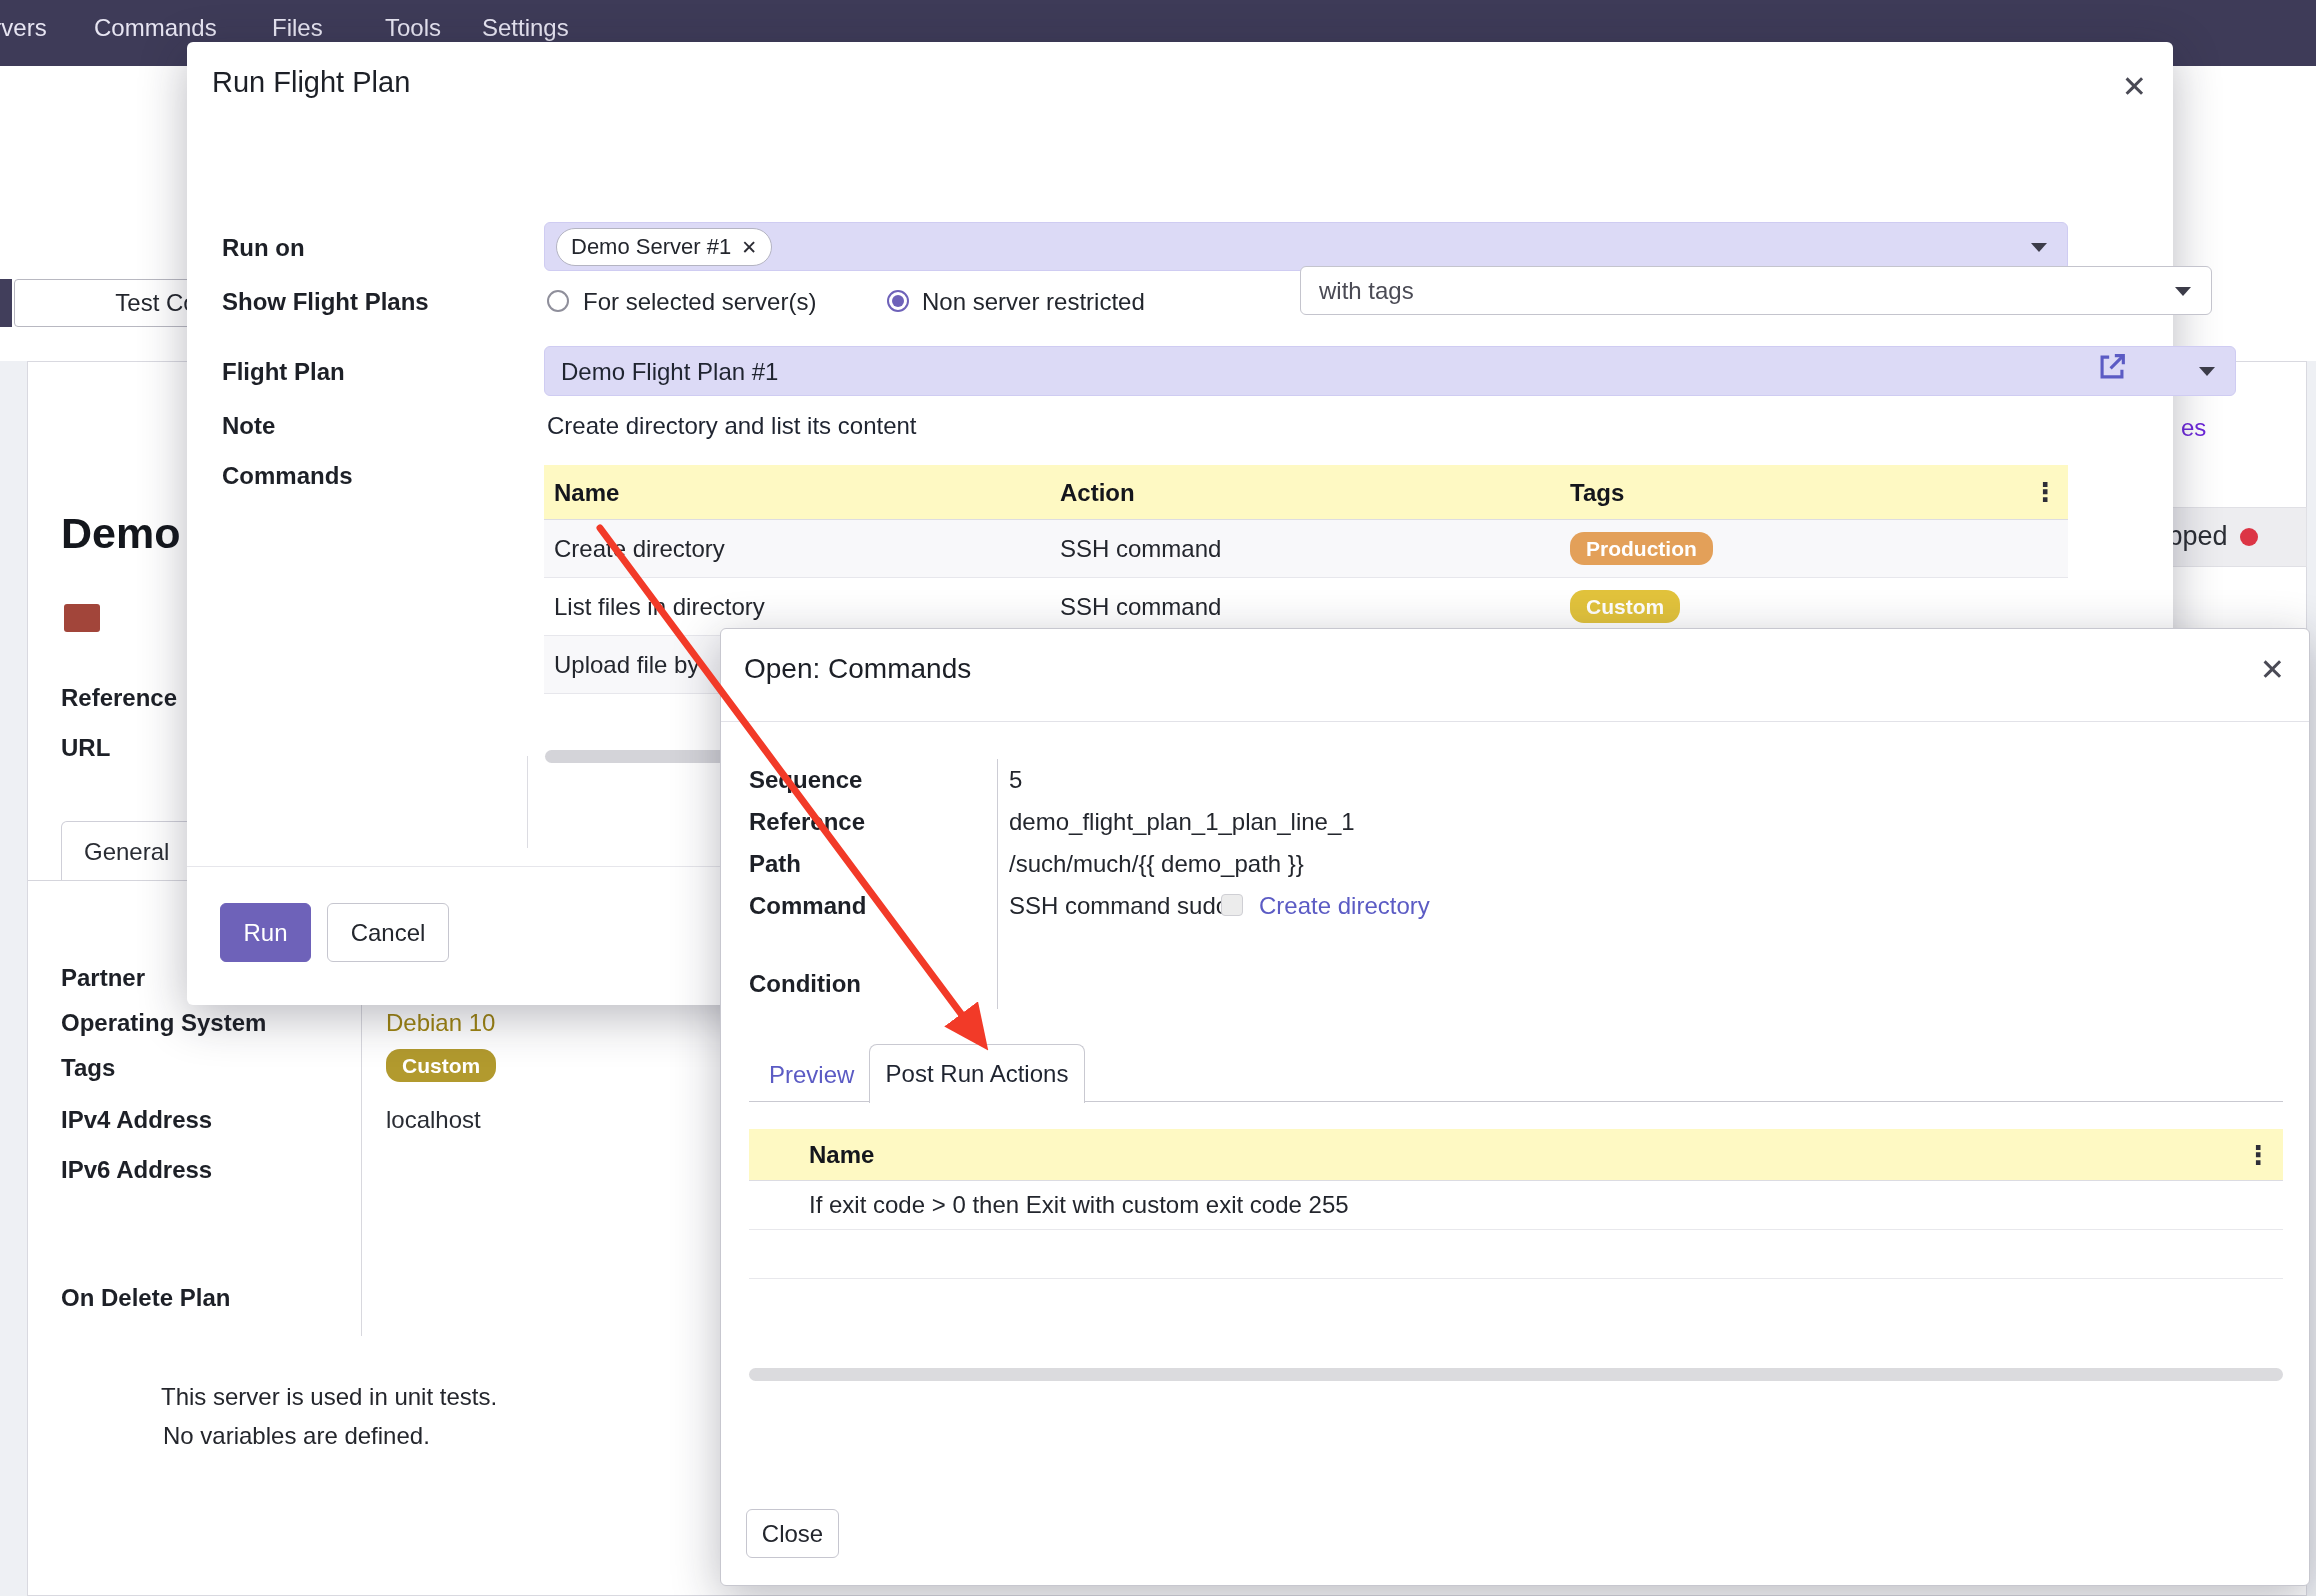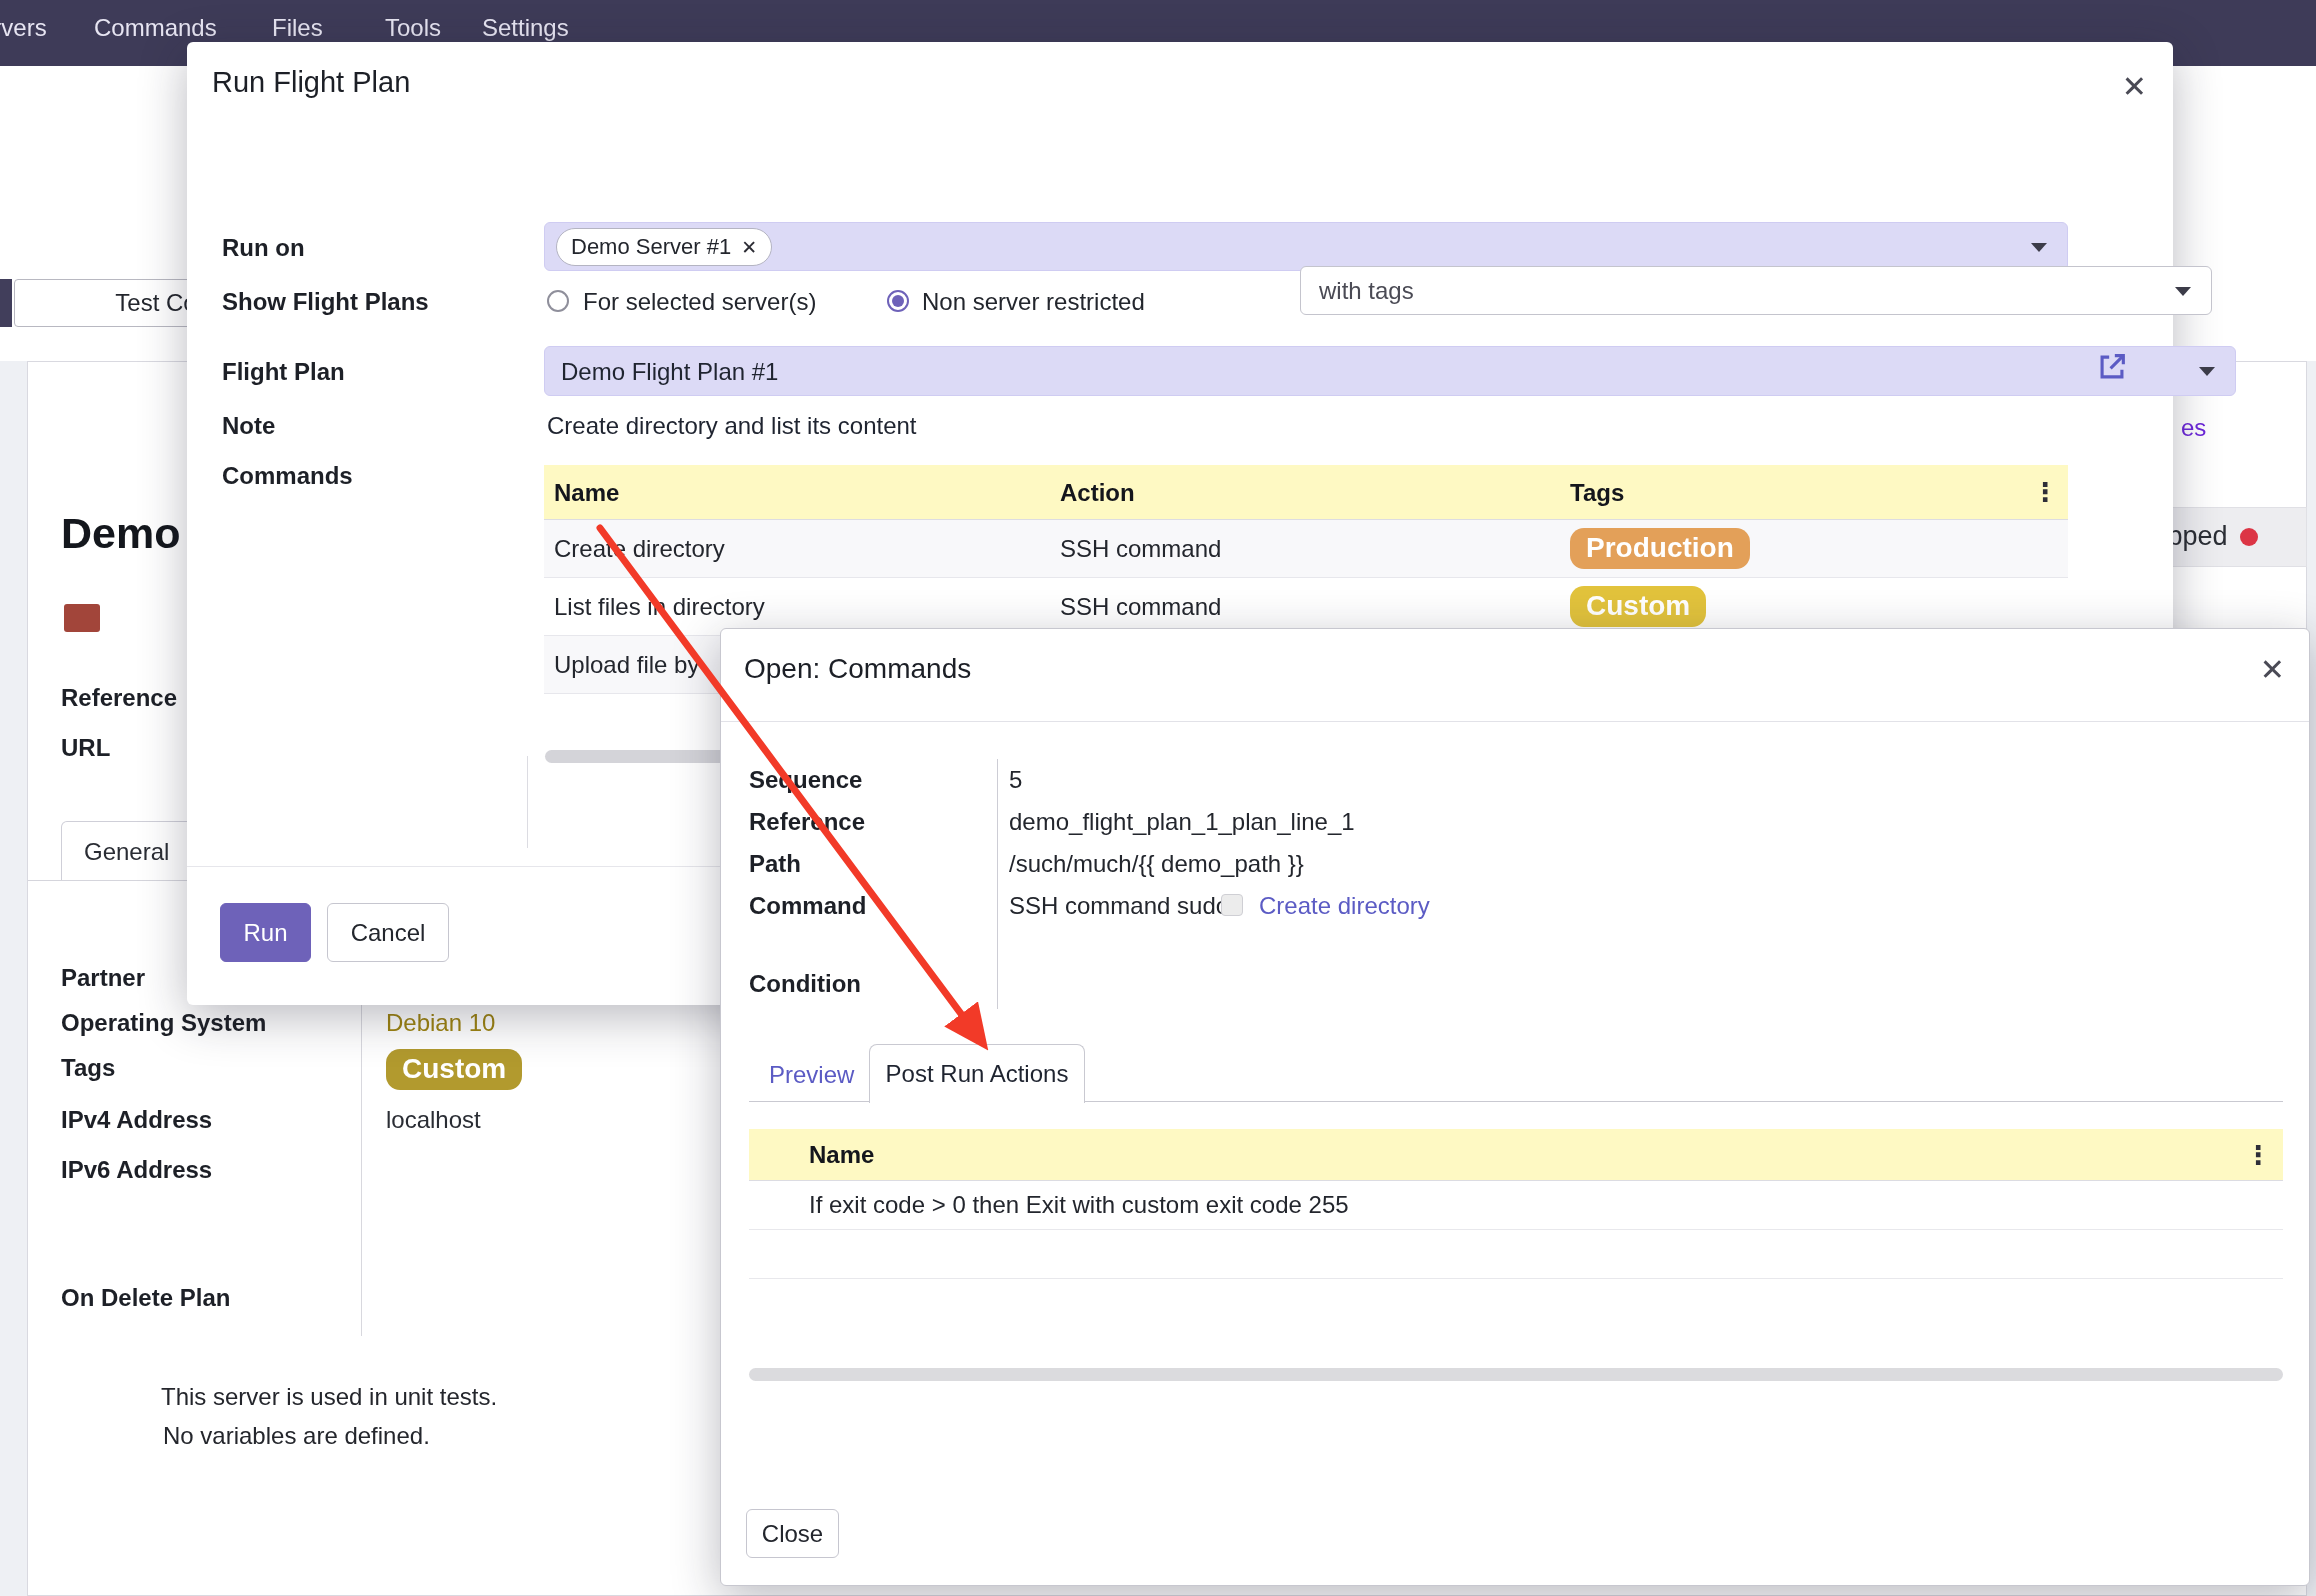--- a/index.html
+++ b/index.html
@@ -20,21 +20,21 @@
 .caret{width:0;height:0;border-left:8px solid transparent;border-right:8px solid transparent;border-top:9px solid #3c3c49;position:absolute;right:20px;top:50%;margin-top:-4px}
 .chip{position:absolute;display:flex;align-items:center;background:#fff;border:1px solid #b4b4c2;border-radius:20px;height:38px;padding:0 14px;font-size:22px;color:#23262d;white-space:nowrap;gap:10px}
 .chip-x{font-weight:700;font-size:19px;color:#2c2c34;cursor:pointer}
 .radio{width:22px;height:22px;border-radius:50%;border:2px solid #8f8f9b;background:#fff;cursor:pointer}
 .radio-sel{border-color:#6e62b9;position:relative}
 .radio-sel::after{content:"";position:absolute;inset:3px;border-radius:50%;background:#6e62b9}
 .select-box{background:#fff;border:1px solid #c4c4cd;border-radius:6px}
 .tbl-head{background:#fef9c3;font-weight:700;color:#14161c}
 .trow{display:flex;align-items:center;height:58px;border-bottom:1px solid #e7e7ec}
 .trow2{display:flex;align-items:center;height:49px;border-bottom:1px solid #e8e8ec}
-.badge{display:inline-block;color:#fff;font-size:28px;font-weight:600;border-radius:14px;padding:5px 16px;line-height:1.1;white-space:nowrap}
+.badge{display:inline-block;color:#fff;font-size:21px;font-weight:600;border-radius:14px;padding:5px 16px;line-height:1.1;white-space:nowrap}
 .btn{display:flex;align-items:center;justify-content:center;border-radius:6px;font-size:24px;cursor:pointer}
 .btn-primary{background:#6e62b9;color:#fff;border:1px solid #6e62b9}
 .btn-outline{background:#fff;color:#23262d;border:1px solid #c6c6cf}
 .kebab{font-size:26px;font-weight:700;color:#2e2e38;line-height:1;cursor:pointer}
 .link{color:#5b5bc4;cursor:pointer;white-space:nowrap}
 .nowrap{white-space:nowrap}
 </style>
 </head>
 <body>
 

